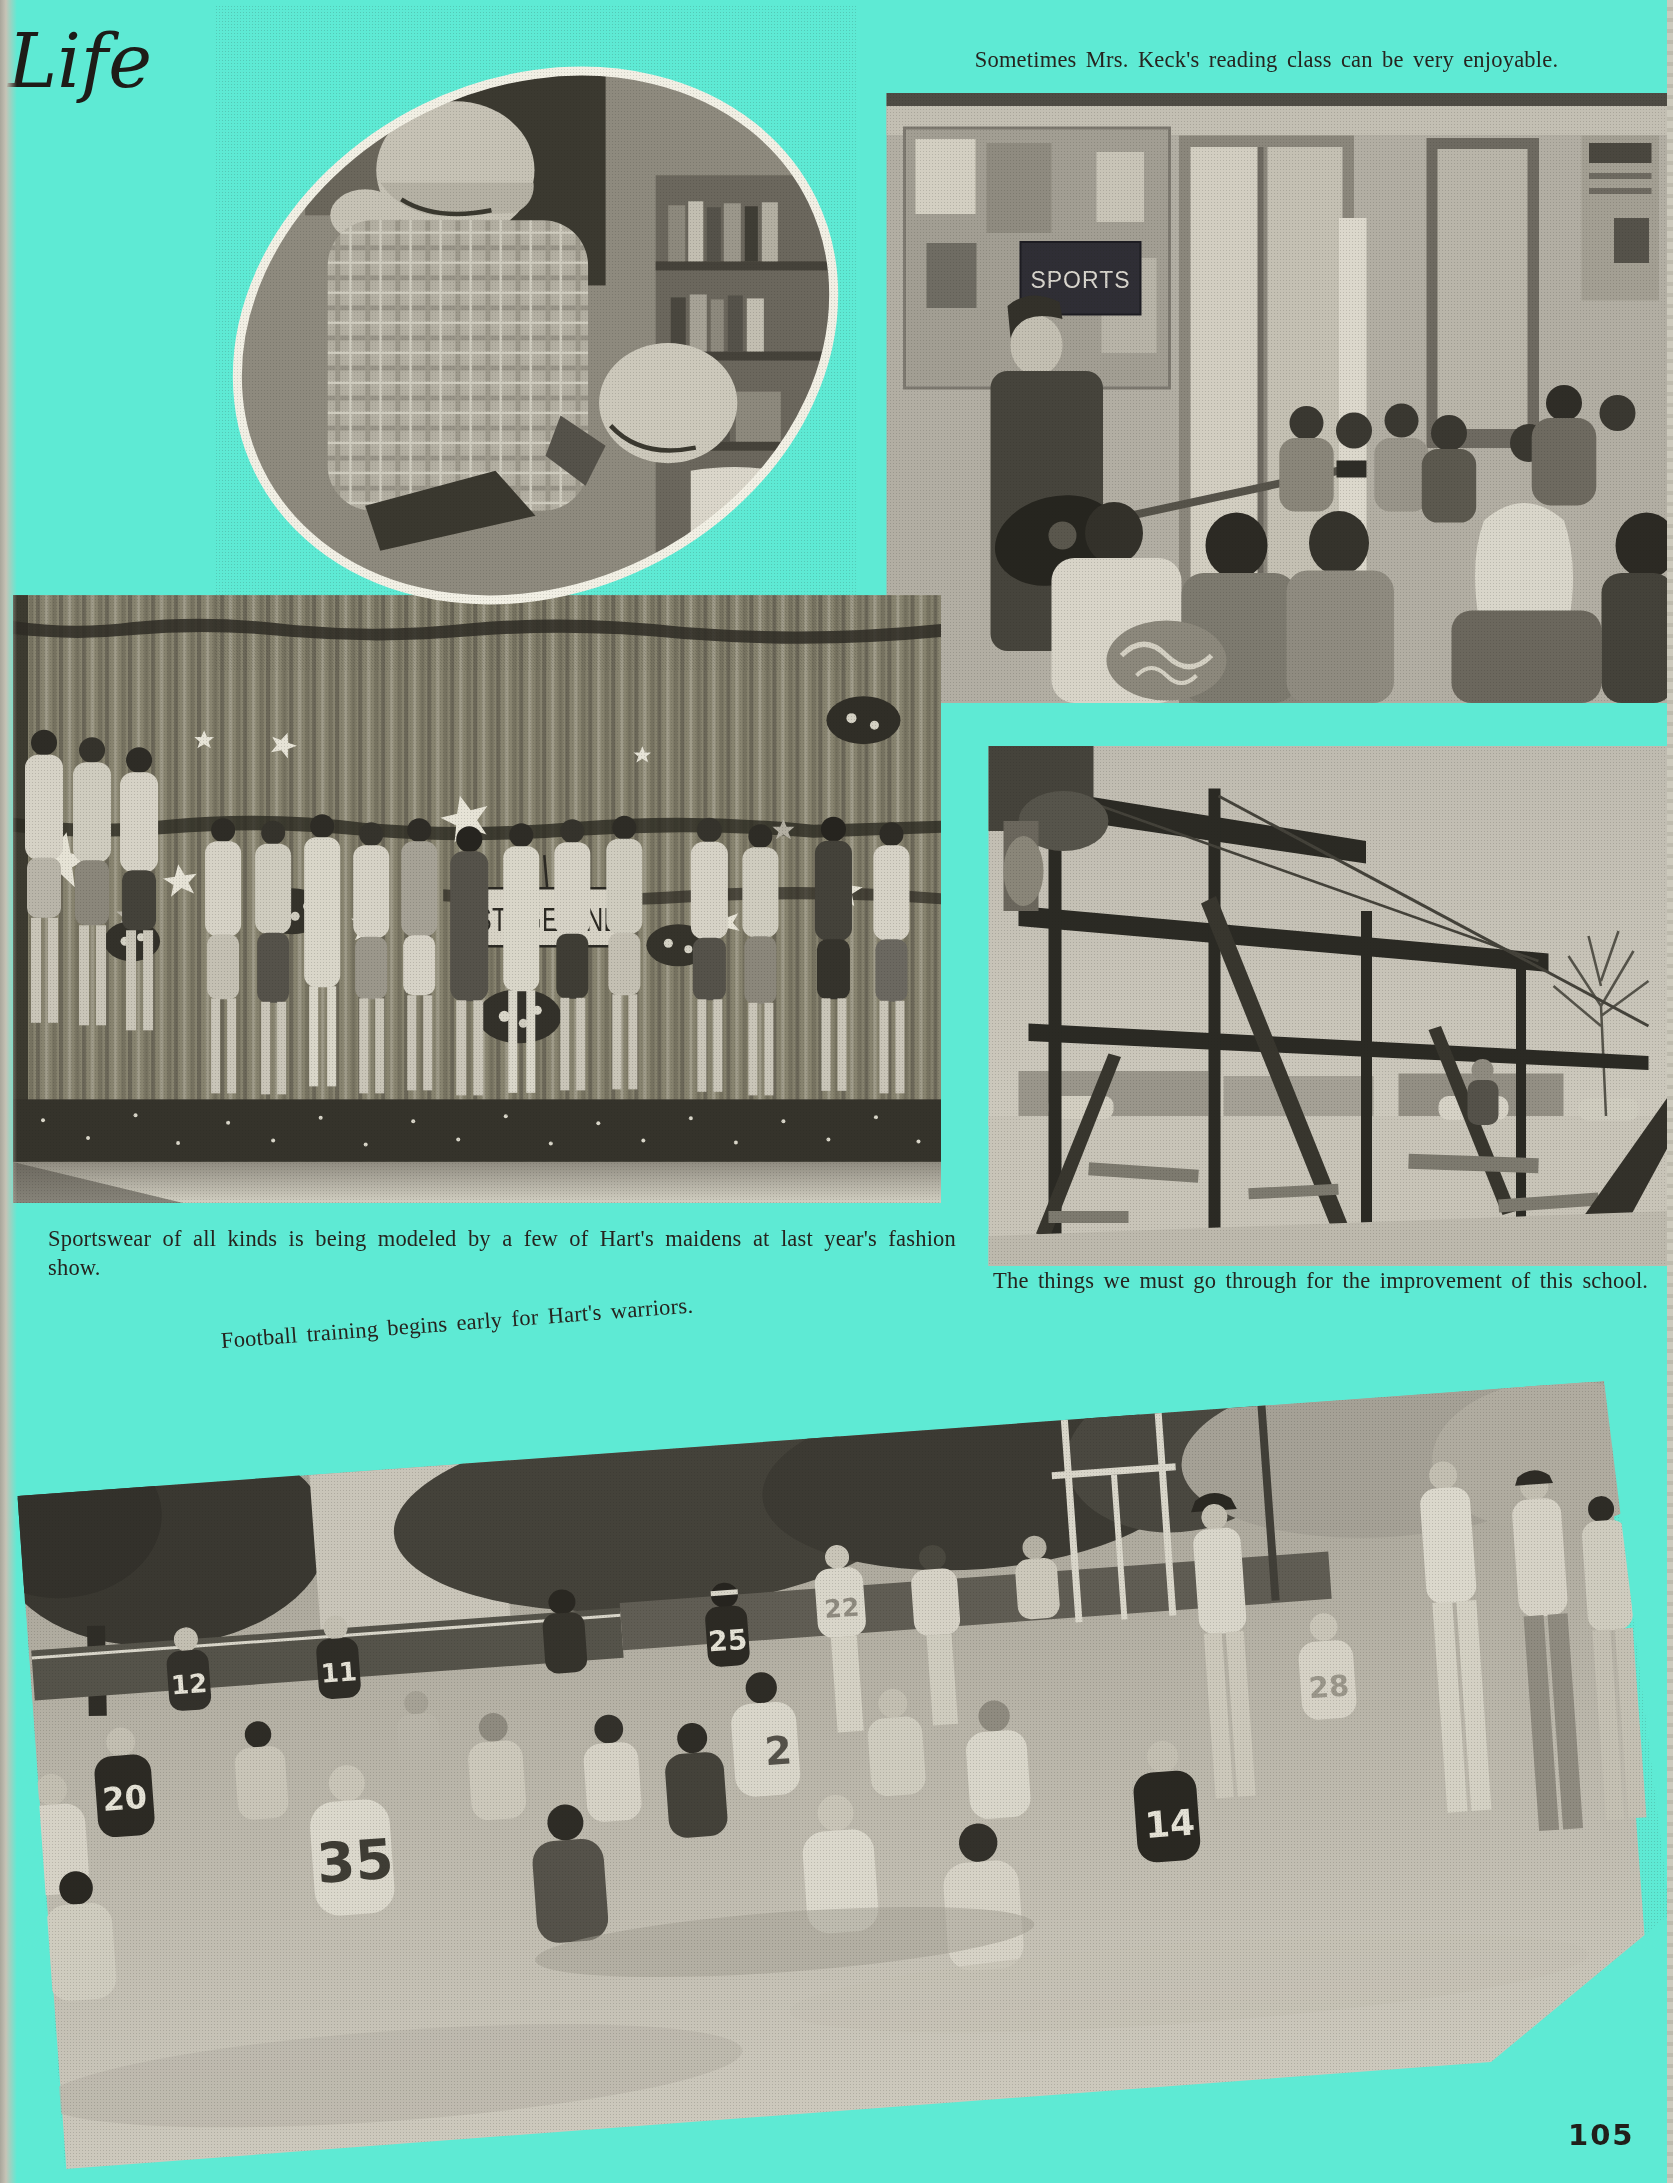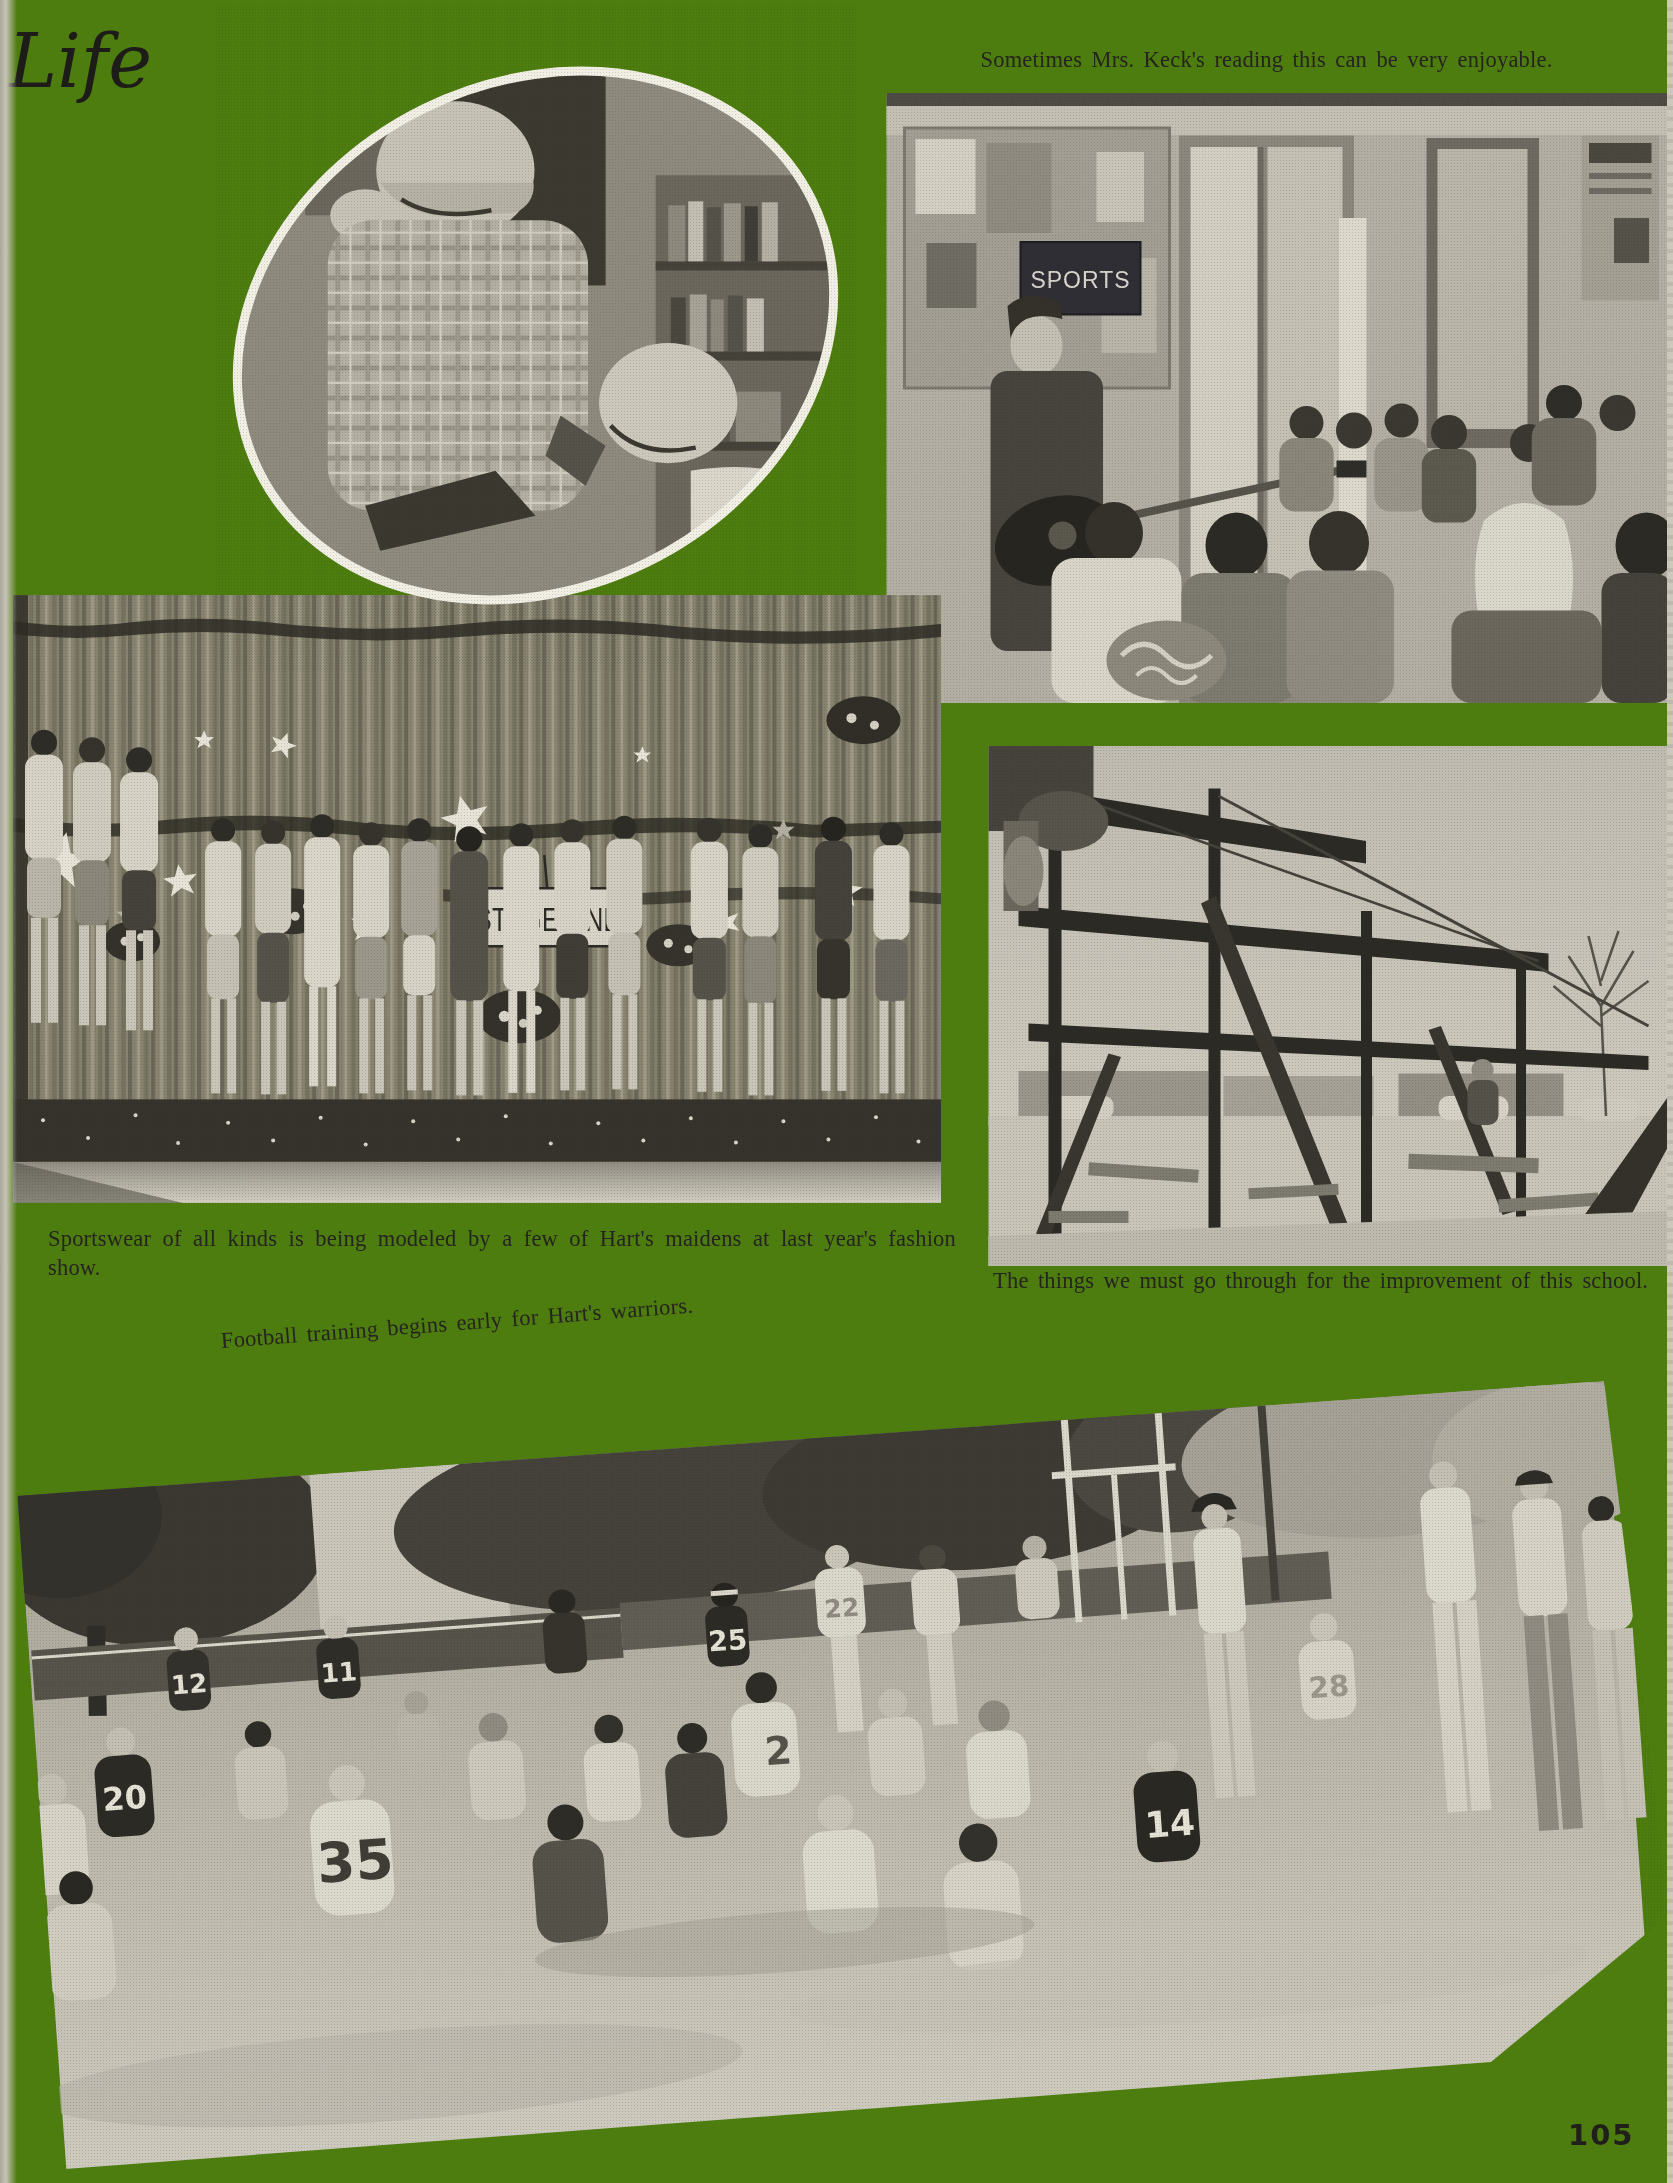--- a/index.html
+++ b/index.html
@@ -1,16 +1,16 @@
 <!DOCTYPE html>
 <html style="font-size:8px"><head>
 <meta charset="utf-8">
 <style>
   html,body{margin:0;padding:0;background:#e9e6d8;}
-  #page{position:relative;width:1673px;height:2183px;background:#4d7c0f;overflow:hidden;
+  #page{position:relative;width:1673px;height:2183px;background:#5eead4;overflow:hidden;
         font-family:"Liberation Serif",serif;color:#26241f;}
   .caption{position:absolute;font-size:22.5px;line-height:1.27;letter-spacing:0.2px;word-spacing:3.5px;
            text-align:justify;color:#26241f;z-index:6;}
   .title{position:absolute;left:8px;top:24px;font-family:"DejaVu Serif",serif;font-style:italic;
          font-size:74px;color:#1e1c18;z-index:6;line-height:1;}
   .pagenum{position:absolute;left:1530px;top:2118px;font-family:"DejaVu Sans",sans-serif;
            font-weight:bold;font-size:29px;letter-spacing:2px;color:#211f1a;z-index:6;margin-left:38px;}
   .photo{position:absolute;overflow:hidden;z-index:1;}
   .photo svg{display:block;}
   .photo::after{content:"";position:absolute;inset:0;pointer-events:none;
@@ -24,21 +24,21 @@
       background:repeating-linear-gradient(180deg,#ccc9bc 0 7px,#bdbaad 7px 11px);}
   .rot-caption{transform:rotate(-4.3deg);transform-origin:left center;text-align:left;}
 </style>
 </head>
 <body>
 
 <div id="page">
 
   <div class="title">Life</div>
 
-  <div class="caption" style="left:896px;top:46px;width:741px;text-align:center;">Sometimes Mrs. Keck's reading this can be very enjoyable.</div>
+  <div class="caption" style="left:896px;top:46px;width:741px;text-align:center;">Sometimes Mrs. Keck's reading class can be very enjoyable.</div>
 
   <div class="photo" id="reading-photo" style="left:886px;top:93px;width:788px;height:610px;">
     <svg width="788" height="610" viewBox="0 0 1574 1220" xmlns="http://www.w3.org/2000/svg">
       <defs>
         <circle id="head" r="20"></circle>
         <rect id="torso" x="-34" y="0" width="68" height="92" rx="20"></rect>
       </defs>
       <rect width="1574" height="1220" fill="#b2aea3"></rect>
       <rect width="1574" height="26" fill="#4e4b44"></rect>
       <rect y="26" width="1574" height="58" fill="#c3bfb3"></rect>

